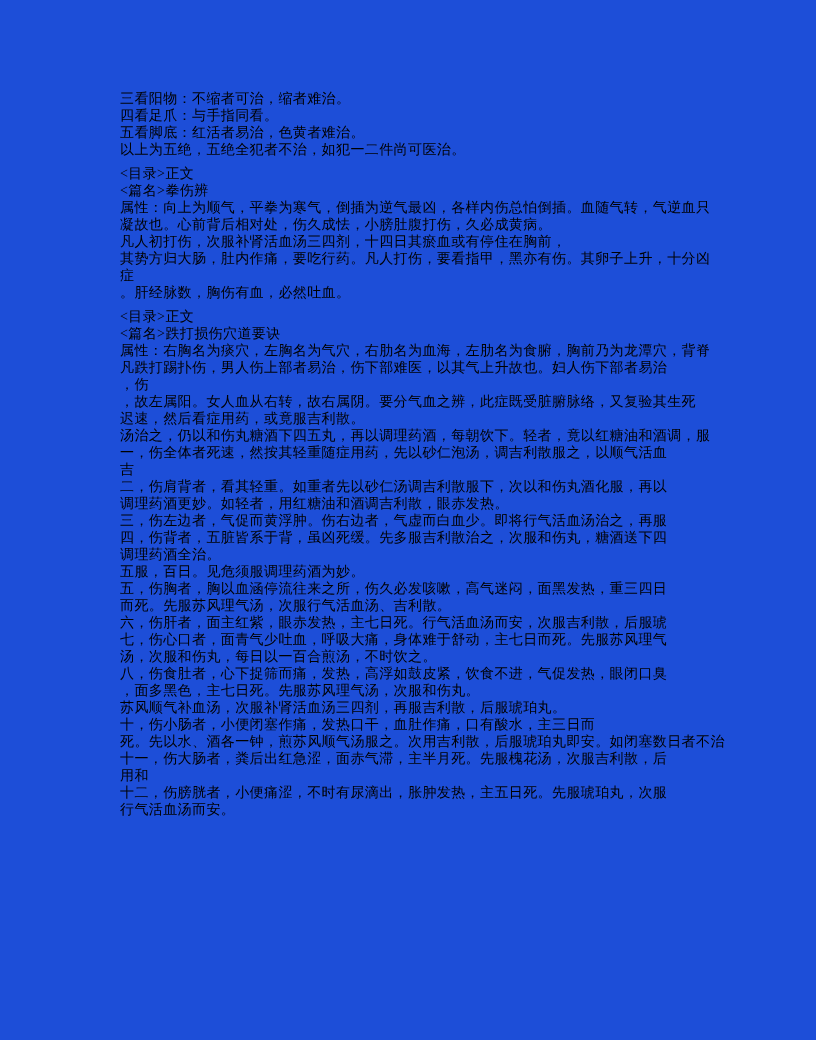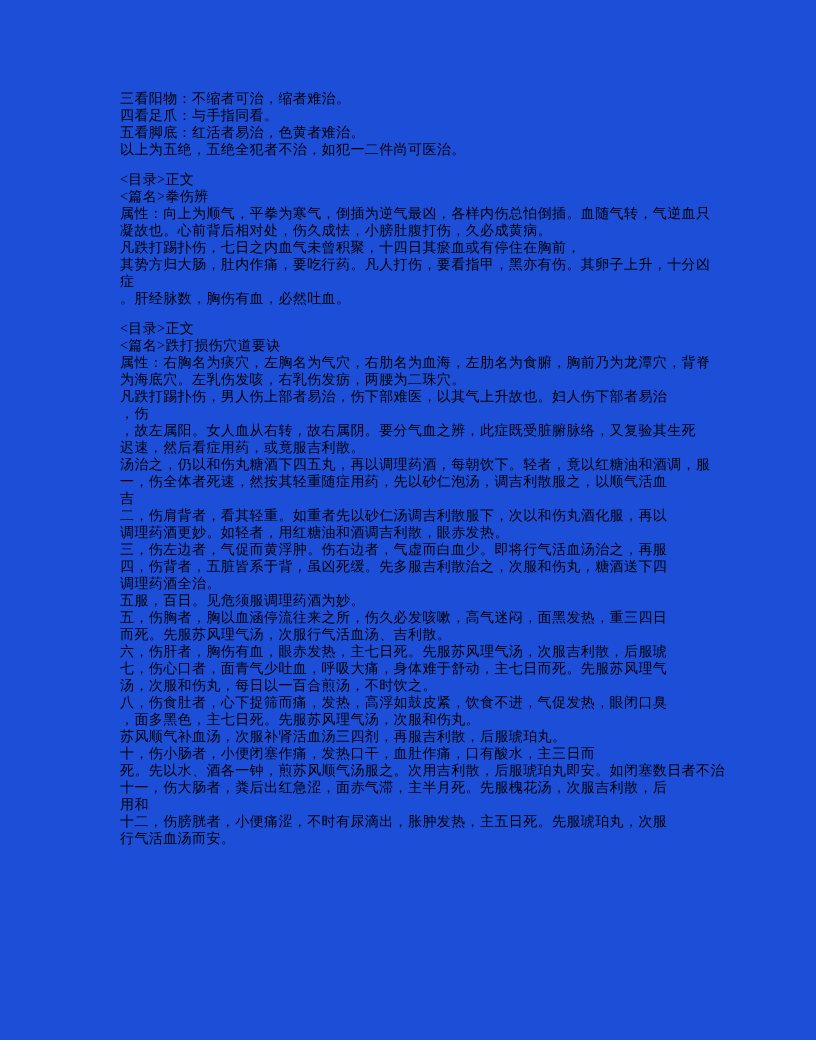--- a/index.html
+++ b/index.html
@@ -17,21 +17,21 @@
   .content {
     position: absolute;
     left: 120px;
     top: 90px;
     width: 650px;
     color: #000000;
     font-family: "Liberation Serif", "DejaVu Serif", serif;
     font-size: 14px;
   }
   .section + .section {
-    margin-top: 13px;
+    margin-top: 7px;
   }
   .line {
     line-height: 17px;
     min-height: 17px;
     white-space: pre;
     letter-spacing: 0.4px;
   }
 </style>
 </head>
 <body>
@@ -42,46 +42,45 @@
         <div class="line">三看阳物：不缩者可治，缩者难治。</div>
         <div class="line">四看足爪：与手指同看。</div>
         <div class="line">五看脚底：红活者易治，色黄者难治。</div>
         <div class="line">以上为五绝，五绝全犯者不治，如犯一二件尚可医治。</div>
       </div>
       <div class="section">
         <div class="line">&lt;目录&gt;正文</div>
         <div class="line">&lt;篇名&gt;拳伤辨</div>
         <div class="line">属性：向上为顺气，平拳为寒气，倒插为逆气最凶，各样内伤总怕倒插。血随气转，气逆血只</div>
         <div class="line">凝故也。心前背后相对处，伤久成怯，小膀肚腹打伤，久必成黄病。</div>
-        <div class="line">凡跌打踢扑伤，七日之内血气未曾积聚，十四日其瘀血或有停住在胸前，</div>
+        <div class="line">凡人初打伤，次服补肾活血汤三四剂，十四日其瘀血或有停住在胸前，</div>
         <div class="line">其势方归大肠，肚内作痛，要吃行药。凡人打伤，要看指甲，黑亦有伤。其卵子上升，十分凶</div>
         <div class="line">症</div>
         <div class="line">。肝经脉数，胸伤有血，必然吐血。</div>
       </div>
       <div class="section">
         <div class="line">&lt;目录&gt;正文</div>
         <div class="line">&lt;篇名&gt;跌打损伤穴道要诀</div>
         <div class="line">属性：右胸名为痰穴，左胸名为气穴，右肋名为血海，左肋名为食腑，胸前乃为龙潭穴，背脊</div>
-        <div class="line">为海底穴。左乳伤发咳，右乳伤发疬，两腰为二珠穴。</div>
         <div class="line">凡跌打踢扑伤，男人伤上部者易治，伤下部难医，以其气上升故也。妇人伤下部者易治</div>
         <div class="line">，伤</div>
         <div class="line">，故左属阳。女人血从右转，故右属阴。要分气血之辨，此症既受脏腑脉络，又复验其生死</div>
         <div class="line">迟速，然后看症用药，或竟服吉利散。</div>
         <div class="line">汤治之，仍以和伤丸糖酒下四五丸，再以调理药酒，每朝饮下。轻者，竟以红糖油和酒调，服</div>
         <div class="line">一，伤全体者死速，然按其轻重随症用药，先以砂仁泡汤，调吉利散服之，以顺气活血</div>
         <div class="line">吉</div>
         <div class="line">二，伤肩背者，看其轻重。如重者先以砂仁汤调吉利散服下，次以和伤丸酒化服，再以</div>
         <div class="line">调理药酒更妙。如轻者，用红糖油和酒调吉利散，眼赤发热。</div>
         <div class="line">三，伤左边者，气促而黄浮肿。伤右边者，气虚而白血少。即将行气活血汤治之，再服</div>
         <div class="line">四，伤背者，五脏皆系于背，虽凶死缓。先多服吉利散治之，次服和伤丸，糖酒送下四</div>
         <div class="line">调理药酒全治。</div>
         <div class="line">五服，百日。见危须服调理药酒为妙。</div>
         <div class="line">五，伤胸者，胸以血涵停流往来之所，伤久必发咳嗽，高气迷闷，面黑发热，重三四日</div>
         <div class="line">而死。先服苏风理气汤，次服行气活血汤、吉利散。</div>
-        <div class="line">六，伤肝者，胸伤有血，眼赤发热，主七日死。先服苏风理气汤，次服吉利散，后服琥</div>
+        <div class="line">六，伤肝者，面主红紫，眼赤发热，主七日死。行气活血汤而安，次服吉利散，后服琥</div>
         <div class="line">七，伤心口者，面青气少吐血，呼吸大痛，身体难于舒动，主七日而死。先服苏风理气</div>
         <div class="line">汤，次服和伤丸，每日以一百合煎汤，不时饮之。</div>
         <div class="line">八，伤食肚者，心下捉筛而痛，发热，高浮如鼓皮紧，饮食不进，气促发热，眼闭口臭</div>
         <div class="line">，面多黑色，主七日死。先服苏风理气汤，次服和伤丸。</div>
         <div class="line">苏风顺气补血汤，次服补肾活血汤三四剂，再服吉利散，后服琥珀丸。</div>
         <div class="line">十，伤小肠者，小便闭塞作痛，发热口干，血肚作痛，口有酸水，主三日而</div>
         <div class="line">死。先以水、酒各一钟，煎苏风顺气汤服之。次用吉利散，后服琥珀丸即安。如闭塞数日者不治</div>
         <div class="line">十一，伤大肠者，粪后出红急涩，面赤气滞，主半月死。先服槐花汤，次服吉利散，后</div>
         <div class="line">用和</div>
         <div class="line">十二，伤膀胱者，小便痛涩，不时有尿滴出，胀肿发热，主五日死。先服琥珀丸，次服</div>

